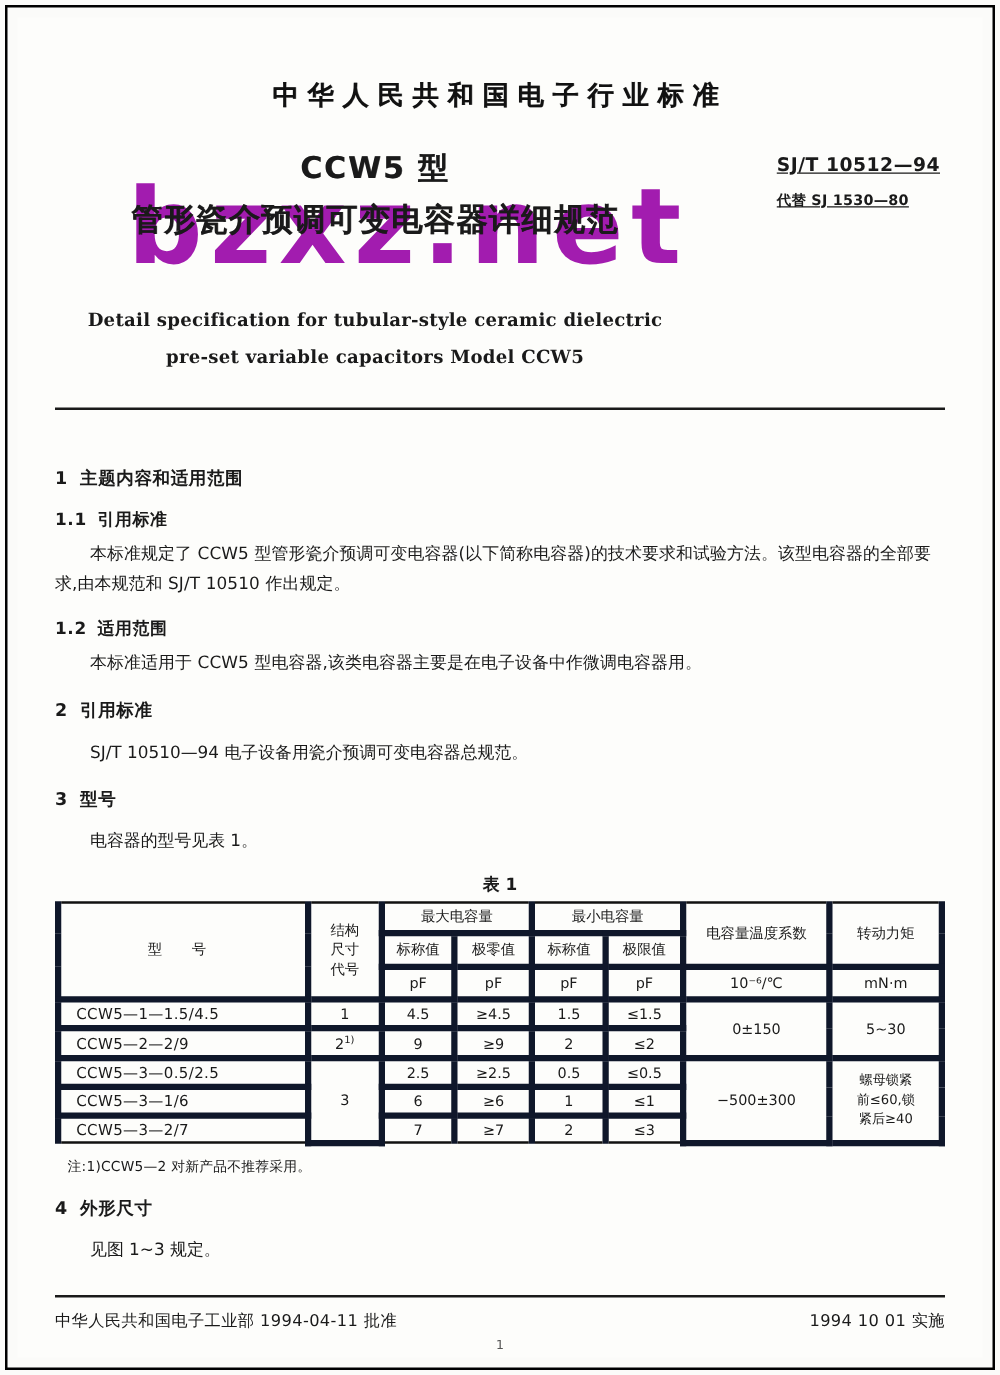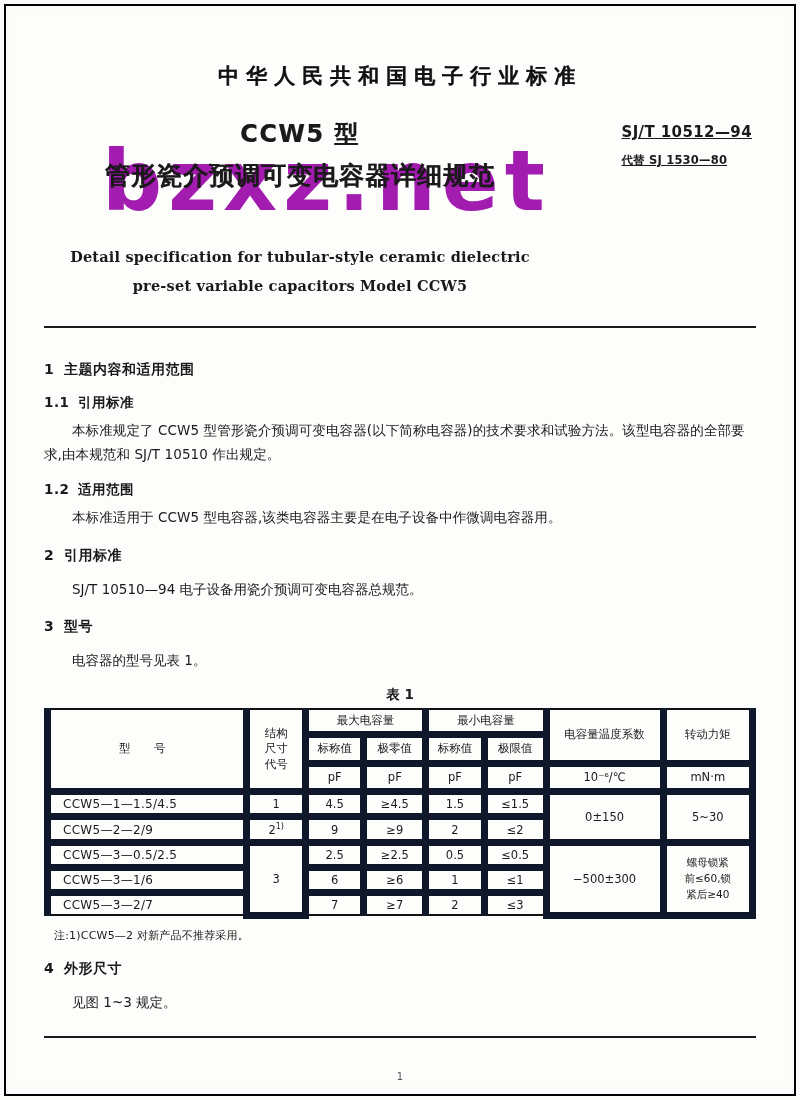--- a/index.html
+++ b/index.html
@@ -114,21 +114,21 @@
     letter-spacing: 0.2px;
     line-height: 2.0;
   }
 
   .rule-top {
     margin: 26px 30px 0 30px;
     border-top: 2px solid #1a1a1a;
   }
 
   .body-area {
-    margin: 0 30px;
+    margin: 13px 30px;
     padding-top: 16px;
     font-size: 13.5px;
   }
   .h1 {
     font-weight: bold;
     font-size: 14px;
     margin-top: 17px;
     letter-spacing: 0.5px;
   }
   .h1 .num { display: inline-block; width: 20px; }
@@ -161,21 +161,21 @@
     margin-top: 14px;
     margin-bottom: 4px;
   }
   table.spec {
     border-collapse: collapse;
     width: 100%;
     font-size: 11.5px;
     table-layout: fixed;
   }
   table.spec td, table.spec th {
-    border: 7px solid #0f172a;
+    border: 5px solid #0f172a;
     text-align: center;
     vertical-align: middle;
     padding: 2px 1px;
     font-weight: normal;
   }
   table.spec thead th {
     font-weight: normal;
     line-height: 1.35;
     font-size: 11.5px;
     padding: 3px 1px;
@@ -377,16 +377,20 @@
         <div class="h1">
           <span class="num">4</span><span>外形尺寸</span>
         </div>
         <div class="para-ref">见图 1~3 规定。</div>
 
       </div>
     </div>
 
     <div class="rule-bottom"></div>
 
+    <div class="footer">
+      <span>中华人民共和国电子工业部 1994-04-11 批准</span>
+      <span>1994 10 01 实施</span>
+    </div>
 
     <div class="page-num">1</div>
   </div>
 </div>
 
 </body></html>

